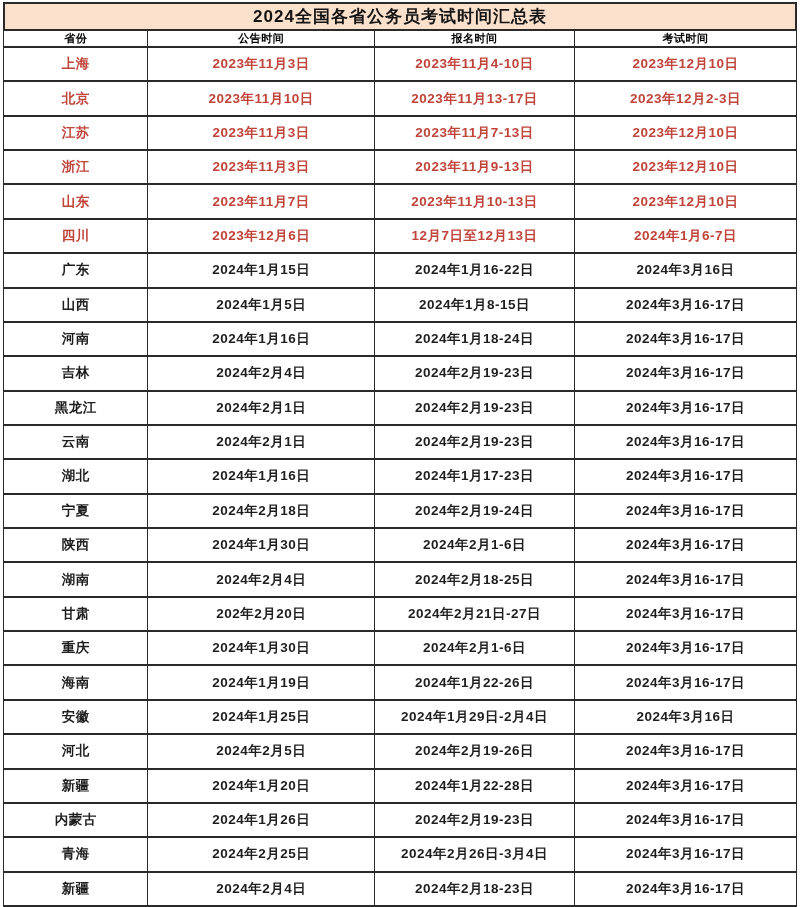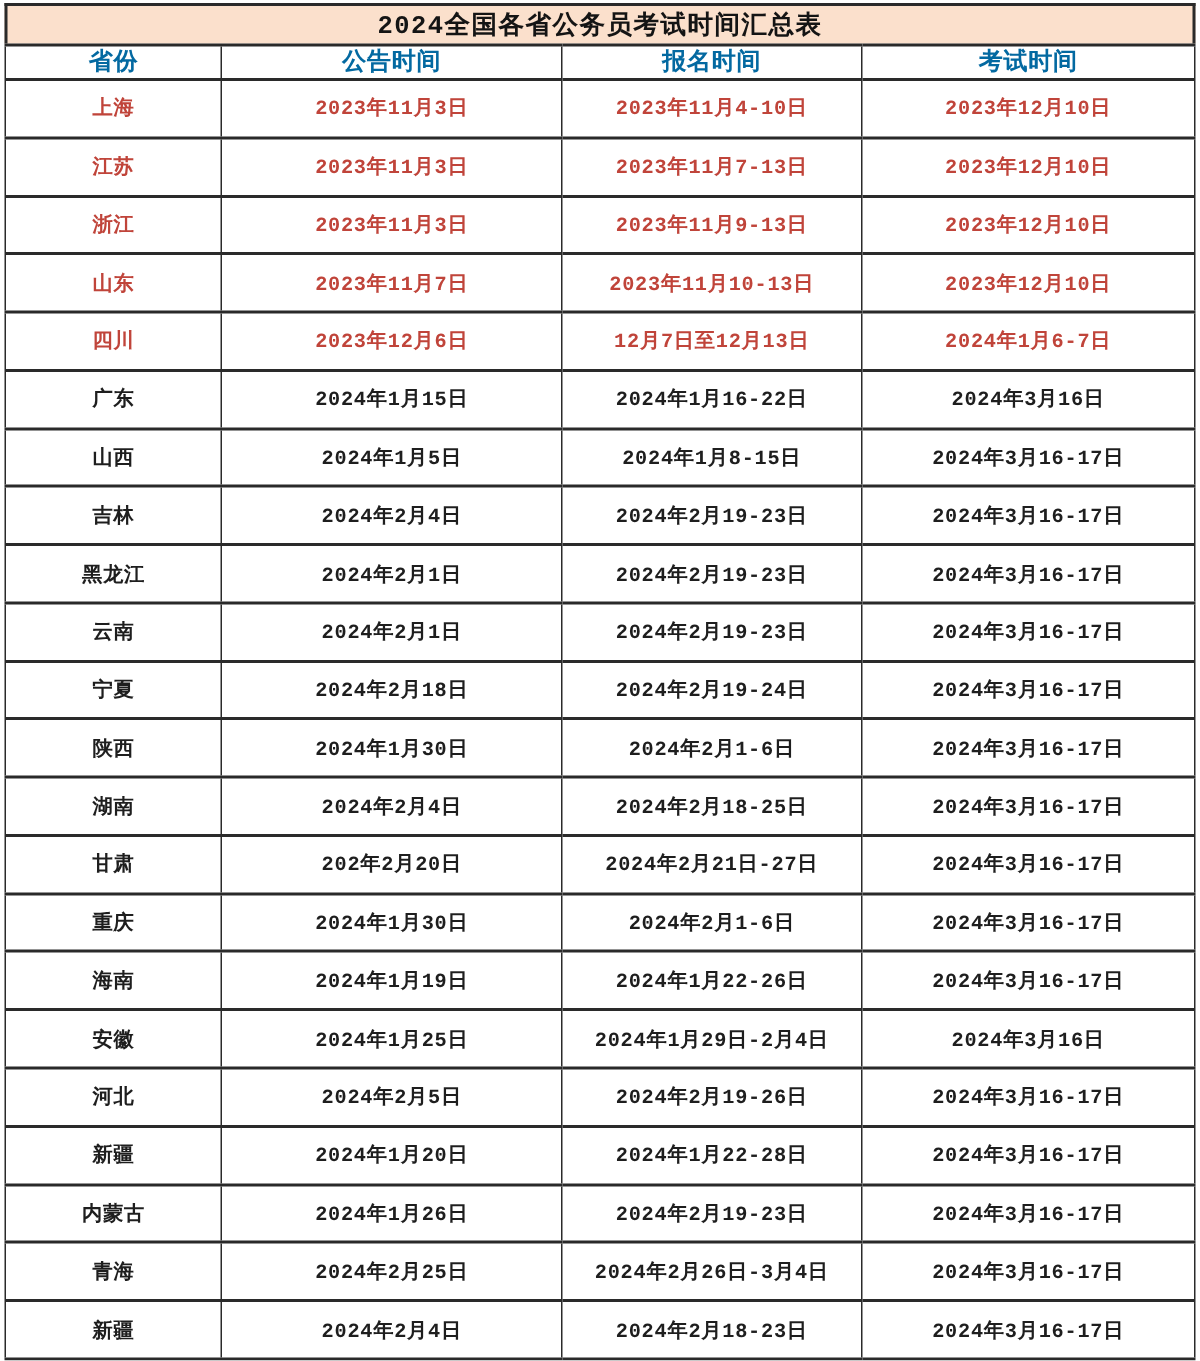--- a/index.html
+++ b/index.html
@@ -13,21 +13,20 @@
   body {
     font-family: "Liberation Sans", "DejaVu Sans", sans-serif;
     color: var(--ink);
   }
   .page {
     width: 800px;
     height: 907px;
     padding: 2px 3px 0 3px;
     display: flex;
     flex-direction: column;
-    font-family: Liberation Mono, monospace;
   }
   .title-bar {
     flex: 0 0 27px;
     background: var(--title-bg);
     border: 2px solid var(--border);
     border-bottom: none;
     display: flex;
     align-items: center;
     justify-content: center;
     font-size: 17px;
@@ -54,22 +53,22 @@
     vertical-align: middle;
     padding: 0 2px;
     font-size: 13.5px;
     font-weight: bold;
     letter-spacing: 0.5px;
     white-space: nowrap;
     overflow: hidden;
     color: var(--ink);
   }
   .exam-table thead th {
-    font-size: 16px;
-    color: #0369a1;
+    font-size: 11px;
+    color: #000000;
   }
   .exam-table tbody tr.hl td { color: var(--red); }
 </style>
 </head>
 <body>
 
 <div class="page">
   <div class="title-bar">2024全国各省公务员考试时间汇总表</div>
   <table class="exam-table">
     <colgroup>
@@ -87,20 +86,26 @@
       </tr>
     </thead>
     <tbody>
         <tr class="hl">
     <td>上海</td>
     <td>2023年11月3日</td>
     <td>2023年11月4-10日</td>
     <td>2023年12月10日</td>
   </tr>
         <tr class="hl">
+    <td>北京</td>
+    <td>2023年11月10日</td>
+    <td>2023年11月13-17日</td>
+    <td>2023年12月2-3日</td>
+  </tr>
+        <tr class="hl">
     <td>江苏</td>
     <td>2023年11月3日</td>
     <td>2023年11月7-13日</td>
     <td>2023年12月10日</td>
   </tr>
         <tr class="hl">
     <td>浙江</td>
     <td>2023年11月3日</td>
     <td>2023年11月9-13日</td>
     <td>2023年12月10日</td>
@@ -123,35 +128,47 @@
     <td>2024年1月16-22日</td>
     <td>2024年3月16日</td>
   </tr>
         <tr>
     <td>山西</td>
     <td>2024年1月5日</td>
     <td>2024年1月8-15日</td>
     <td>2024年3月16-17日</td>
   </tr>
         <tr>
+    <td>河南</td>
+    <td>2024年1月16日</td>
+    <td>2024年1月18-24日</td>
+    <td>2024年3月16-17日</td>
+  </tr>
+        <tr>
     <td>吉林</td>
     <td>2024年2月4日</td>
     <td>2024年2月19-23日</td>
     <td>2024年3月16-17日</td>
   </tr>
         <tr>
     <td>黑龙江</td>
     <td>2024年2月1日</td>
     <td>2024年2月19-23日</td>
     <td>2024年3月16-17日</td>
   </tr>
         <tr>
     <td>云南</td>
     <td>2024年2月1日</td>
     <td>2024年2月19-23日</td>
+    <td>2024年3月16-17日</td>
+  </tr>
+        <tr>
+    <td>湖北</td>
+    <td>2024年1月16日</td>
+    <td>2024年1月17-23日</td>
     <td>2024年3月16-17日</td>
   </tr>
         <tr>
     <td>宁夏</td>
     <td>2024年2月18日</td>
     <td>2024年2月19-24日</td>
     <td>2024年3月16-17日</td>
   </tr>
         <tr>
     <td>陕西</td>

